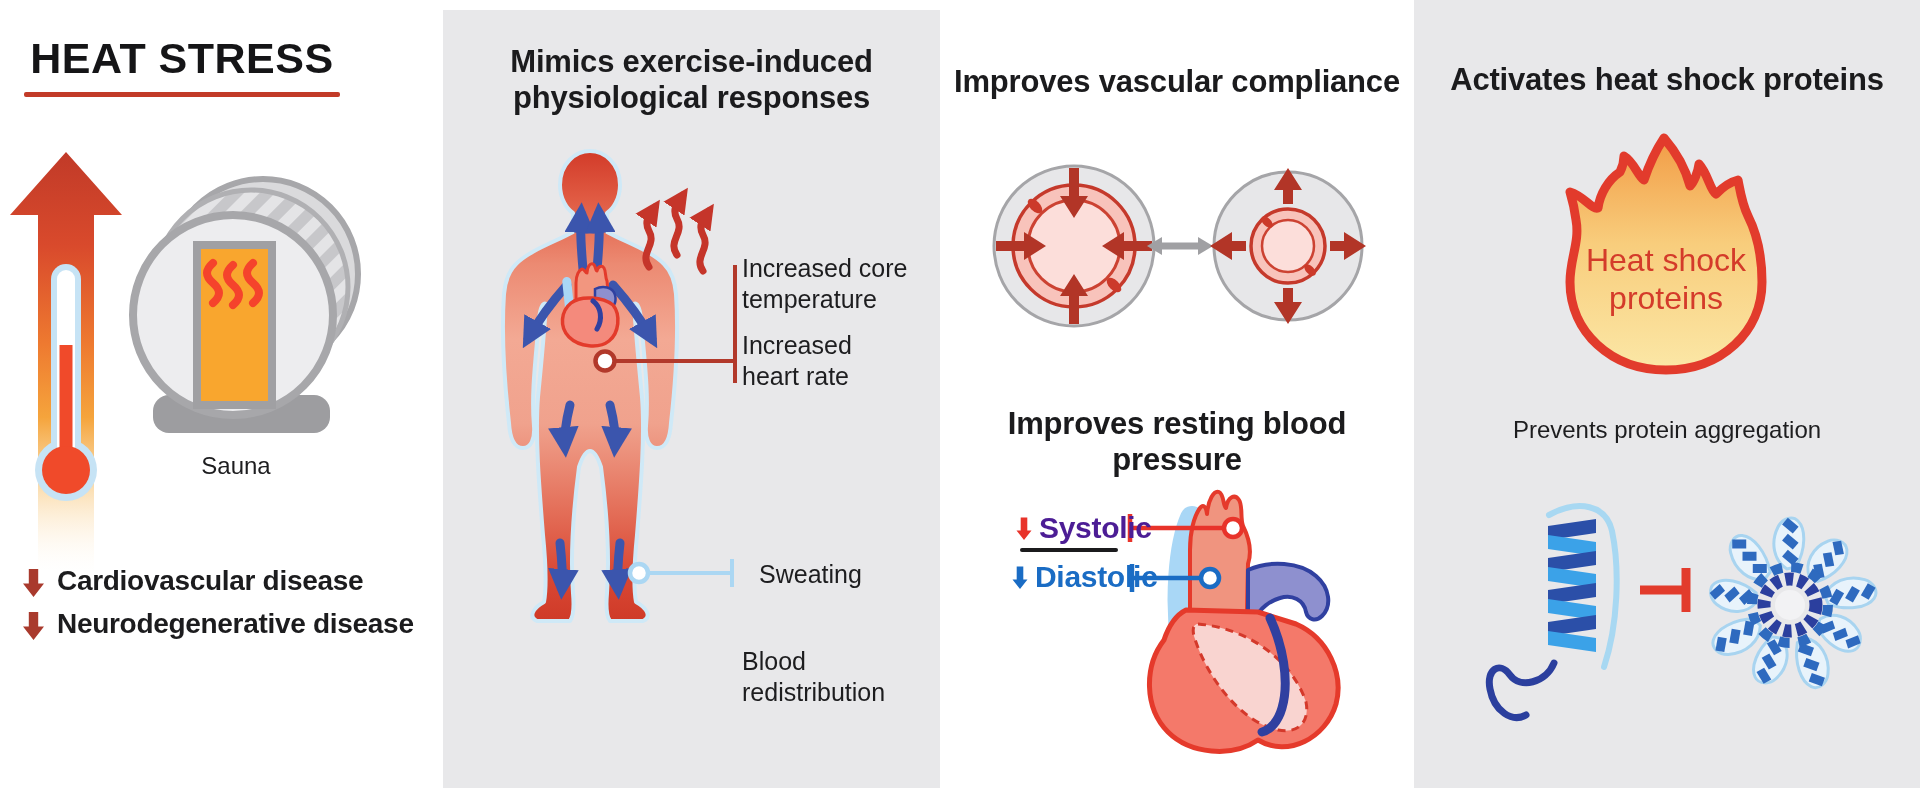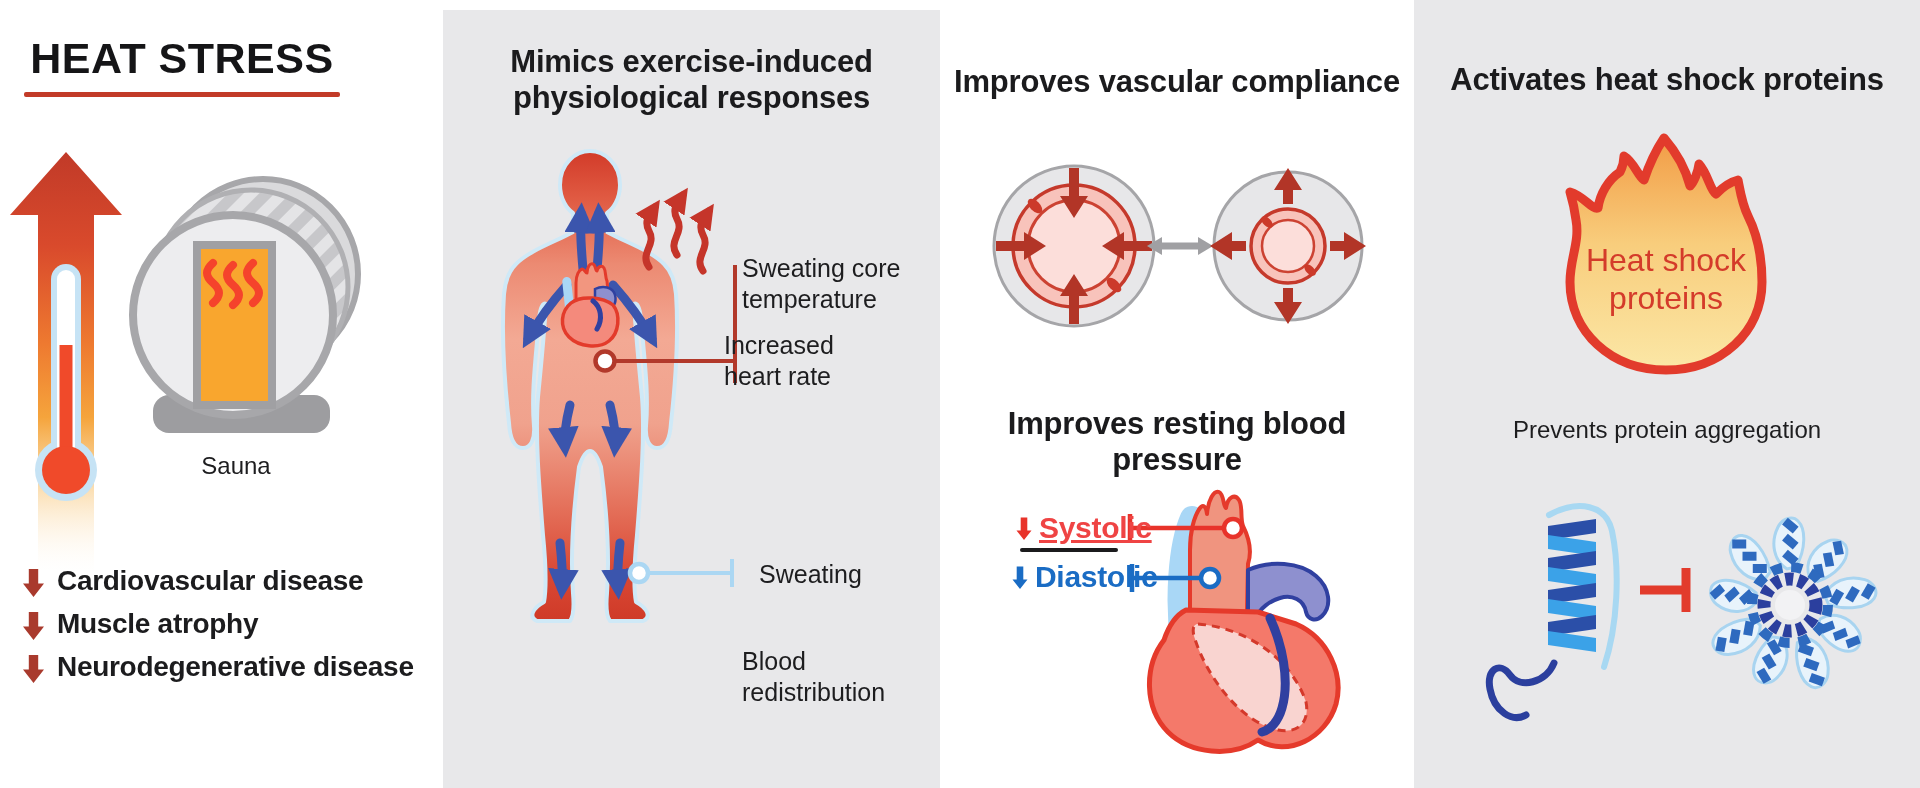--- a/index.html
+++ b/index.html
@@ -21,21 +21,21 @@
   .outcome-row{display:flex;align-items:flex-end;gap:12px;height:31px;margin-bottom:12px;margin-top:6px;}
   .outcome-label{font-size:28px;font-weight:bold;letter-spacing:-0.3px;color:#1c1c1e;white-space:nowrap;}
   
   .p2-title{left:0;top:34px;width:100%;}
   .p2-label{font-size:25px;line-height:1.22;color:#1d1d1f;}
   
   .p3-title1{left:0;top:64px;width:100%;}
   .p3-title2{left:0;top:406px;width:100%;}
   .bp-row{display:flex;align-items:center;gap:7px;}
   .bp-label{font-size:30px;font-weight:bold;letter-spacing:-0.3px;}
-  .sys .bp-label{color:#ef4444;text-decoration:underline;}
+  .sys .bp-label{color:#4c1d95;}
   .dia .bp-label{color:#1a6cc4;}
   .bp-divider{left:80px;top:548px;width:98px;height:4px;background:#1b1b1d;border-radius:2px;}
   
   .p4-title{left:0;top:62px;width:100%;}
   .flame-label{left:146px;top:242px;width:212px;text-align:center;font-size:32px;line-height:1.18;color:#d43b2a;}
   .p4-subtitle{left:0;top:416px;width:100%;text-align:center;font-size:24px;color:#1d1d1f;}
 </style>
 </head>
 <body>
 
@@ -87,26 +87,20 @@
       </g>
     </svg>
     <div class="abs sauna-label">Sauna</div>
 
     <div class="abs outcomes">
       <div class="outcome-row">
         <svg width="23" height="29" viewBox="0 0 23 29">
             <path d="M11.5 29 L1 15.5 h5.8 V1 h9.4 v14.5 H22 Z" fill="#a93a2d"></path>
           </svg>
         <span class="outcome-label">Cardiovascular disease</span>
-      </div>
-      <div class="outcome-row">
-        <svg width="23" height="29" viewBox="0 0 23 29">
-            <path d="M11.5 29 L1 15.5 h5.8 V1 h9.4 v14.5 H22 Z" fill="#a93a2d"></path>
-          </svg>
-        <span class="outcome-label">Muscle atrophy</span>
       </div>
       <div class="outcome-row">
         <svg width="23" height="29" viewBox="0 0 23 29">
             <path d="M11.5 29 L1 15.5 h5.8 V1 h9.4 v14.5 H22 Z" fill="#a93a2d"></path>
           </svg>
         <span class="outcome-label">Neurodegenerative disease</span>
       </div>
     </div>
   </section>
 
@@ -185,22 +179,22 @@
         <circle cx="162" cy="256" r="9.5" fill="#ffffff" stroke="#b2392b" stroke-width="4.5"></circle>
         <path d="M199 468 L287 468" stroke="#abd7f3" stroke-width="4"></path>
         <path d="M289 454 L289 482" stroke="#abd7f3" stroke-width="4"></path>
         <circle cx="196" cy="468" r="9" fill="#ffffff" stroke="#abd7f3" stroke-width="4.5"></circle>
         <path d="M174 569 L287 569" stroke="#2b3f9e" stroke-width="5"></path>
         <path d="M289 542 L289 596" stroke="#2b3f9e" stroke-width="5"></path>
         <circle cx="171" cy="569" r="10" fill="#ffffff" stroke="#2b3f9e" stroke-width="5"></circle>
       </g>
     </svg>
 
-    <div class="abs p2-label" style="left:299px;top:243px;width:170px;">Sweating core temperature</div>
-    <div class="abs p2-label" style="left:281px;top:320px;width:130px;">Increased heart rate</div>
+    <div class="abs p2-label" style="left:299px;top:243px;width:170px;">Increased core temperature</div>
+    <div class="abs p2-label" style="left:299px;top:320px;width:130px;">Increased heart rate</div>
     <div class="abs p2-label" style="left:316px;top:549px;width:180px;">Sweating</div>
     <div class="abs p2-label" style="left:299px;top:636px;width:160px;">Blood redistribution</div>
   </section>
 
   <section class="panel" id="panel3">
     <div class="abs ptitle p3-title1">Improves vascular compliance</div>
 
     <svg class="abs" style="left:0;top:118px;" width="474" height="262" viewBox="0 0 474 262">
 
       <g transform="translate(134,128)">

